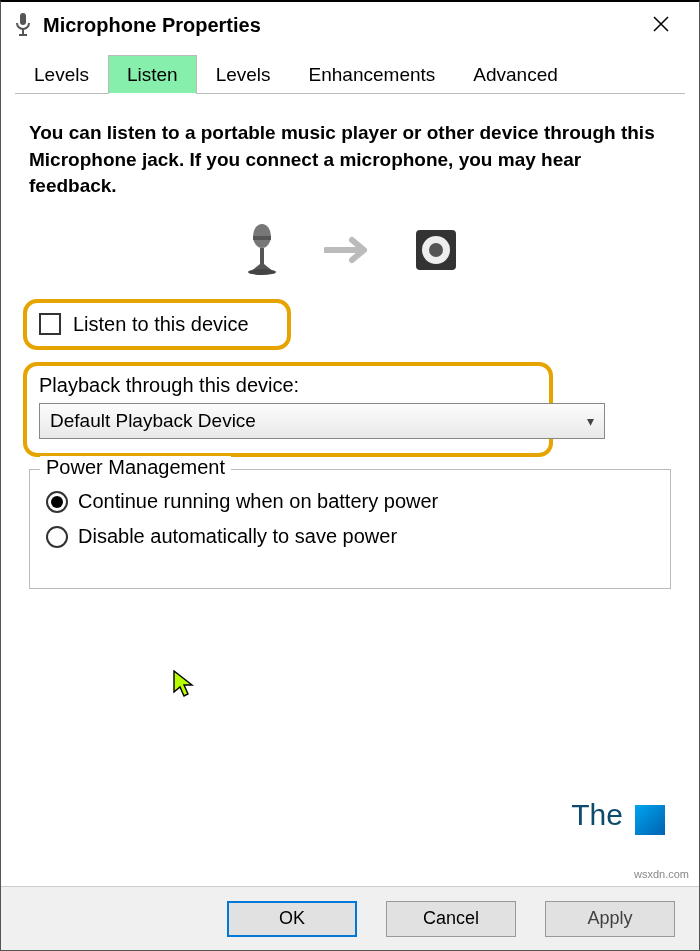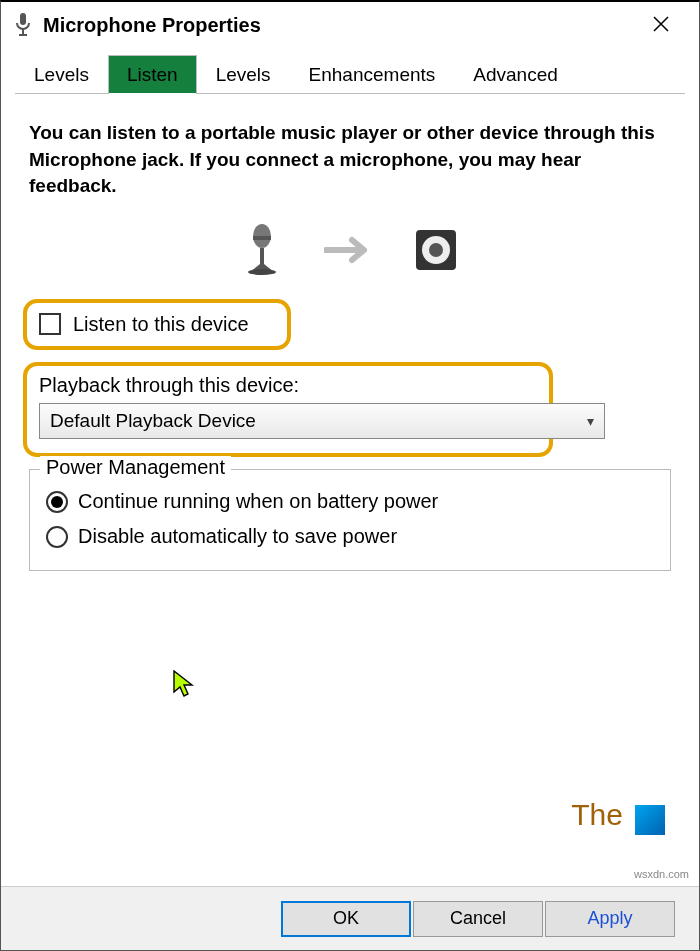--- a/index.html
+++ b/index.html
@@ -48,21 +48,21 @@
     padding: 8px 18px 8px 18px;
     border: 1px solid transparent;
     border-bottom: none;
     cursor: pointer;
     position: relative;
     z-index:1;
     font-size: 19px;
   }
   .tab.active {
     border-color:#bbb;
-    background:#15803d;
+    background:#86efac;
   }
   .tab.active::after{
     content:"";
     position:absolute;
     left:0; right:0; bottom:-1px; height:2px; background:#fff;
   }
 
   .content {
     padding: 26px 28px 10px 28px;
   }
@@ -117,21 +117,21 @@
     align-items:center;
     justify-content:space-between;
     font-size:19px;
     cursor:pointer;
   }
   .chev{ font-size:14px; color:#444; }
 
   .groupbox{
     border:1px solid #bbb;
     margin-top: 12px;
-    padding: 14px 16px 16px 16px;
+    padding: 14px 16px 34px 16px;
     position:relative;
   }
   .groupbox .legend{
     position:absolute;
     top:-14px; left:10px;
     background:#fff;
     padding:0 6px;
     font-size:20px;
   }
   .radio-row{
@@ -146,21 +146,21 @@
   .radio.checked::after{
     content:""; width:12px; height:12px; background:#000; border-radius:50%;
   }
 
   .watermark{
     position:absolute;
     right: 34px; bottom: 120px;
     text-align:left;
     font-size: 30px;
     line-height:1.05;
-    color:#a16207;
+    color:#0c4a6e;
     display:flex;
     align-items:flex-start;
     gap:4px;
   }
   .watermark .sq{
     width:30px; height:30px;
     background: linear-gradient(135deg,#00a4ef,#0063b1);
     transform: translateY(6px);
     margin-left:8px;
   }
@@ -172,36 +172,36 @@
 
   .button-bar{
     position:absolute;
     left:0; right:0; bottom:0;
     height:64px;
     background:#f0f0f0;
     border-top:1px solid #ccc;
     display:flex;
     align-items:center;
     justify-content:flex-end;
-    gap:2px;
+    gap:29px;
     padding-right:24px;
   }
   .btn{
     width:130px; height:36px;
     border:1px solid #999;
     background:#e1e1e1;
     display:flex; align-items:center; justify-content:center;
     font-size:18px;
     cursor:pointer;
   }
   .btn.primary{
     border:2px solid #0078d7;
   }
   .btn.disabled{
-    color:#1d4ed8;
+    color:#404040;
     cursor:default;
   }
 
   .cursor{
     position:absolute;
     left:172px; top:668px;
     width:22px; height:28px;
   }
 </style>
 </head>

